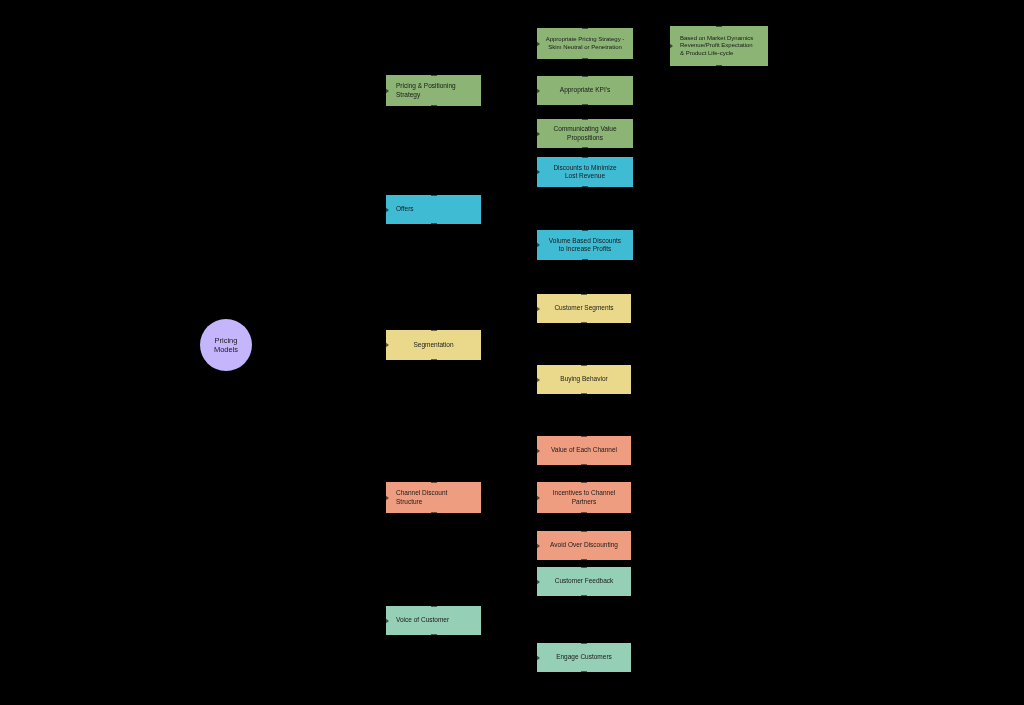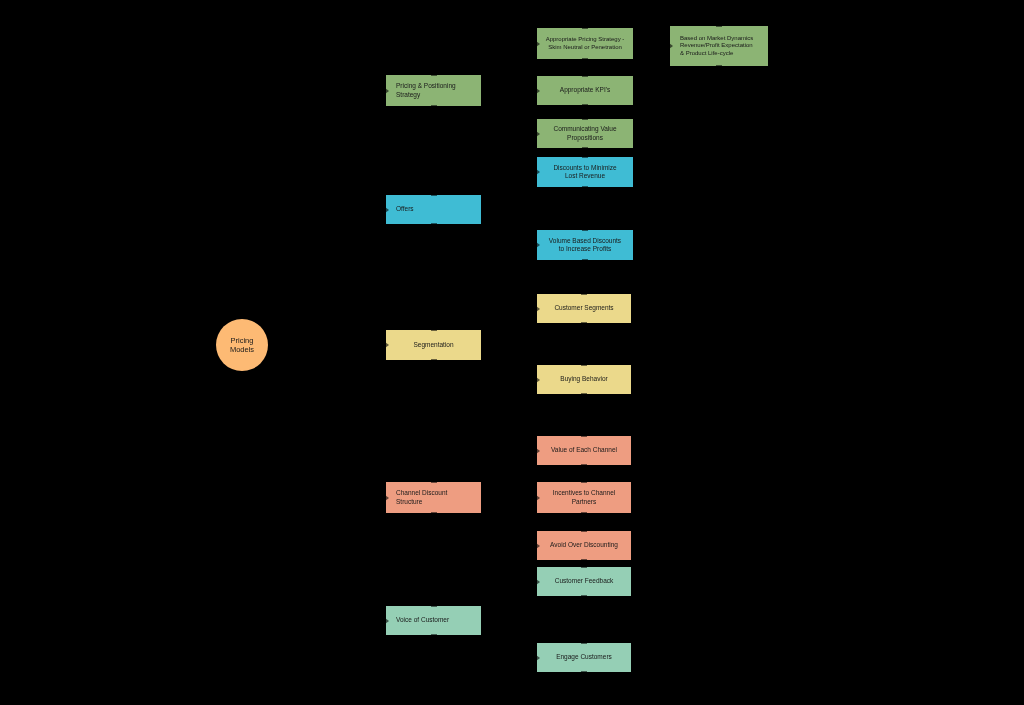--- a/index.html
+++ b/index.html
@@ -104,21 +104,21 @@
 
       <path d="M481 497 C 510 497, 510 450, 537 450"></path>
       <path d="M481 497 C 510 497, 510 497, 537 497"></path>
       <path d="M481 497 C 510 497, 510 545, 537 545"></path>
 
       <path d="M481 620 C 510 620, 510 581, 537 581"></path>
       <path d="M481 620 C 510 620, 510 657, 537 657"></path>
     </g>
   </svg>
 
-  <div class="node root" style="left:216px; top:319px; width:52px; height:52px; background:#fdba74;">
+  <div class="node root" style="left:200px; top:319px; width:52px; height:52px; background:#c4b5fd;">
     <span class="node-label">Pricing
 Models</span>
   </div>
 
   <div class="node box" style="left:386px; top:75px; width:95px; height:31px; background:#8CB474; font-size:6.5px;">
     <span class="notch-top"></span>
     <span class="notch-bottom"></span>
     <span class="notch-left"></span>
     <span class="node-label">Pricing &amp; Positioning
 Strategy</span>

